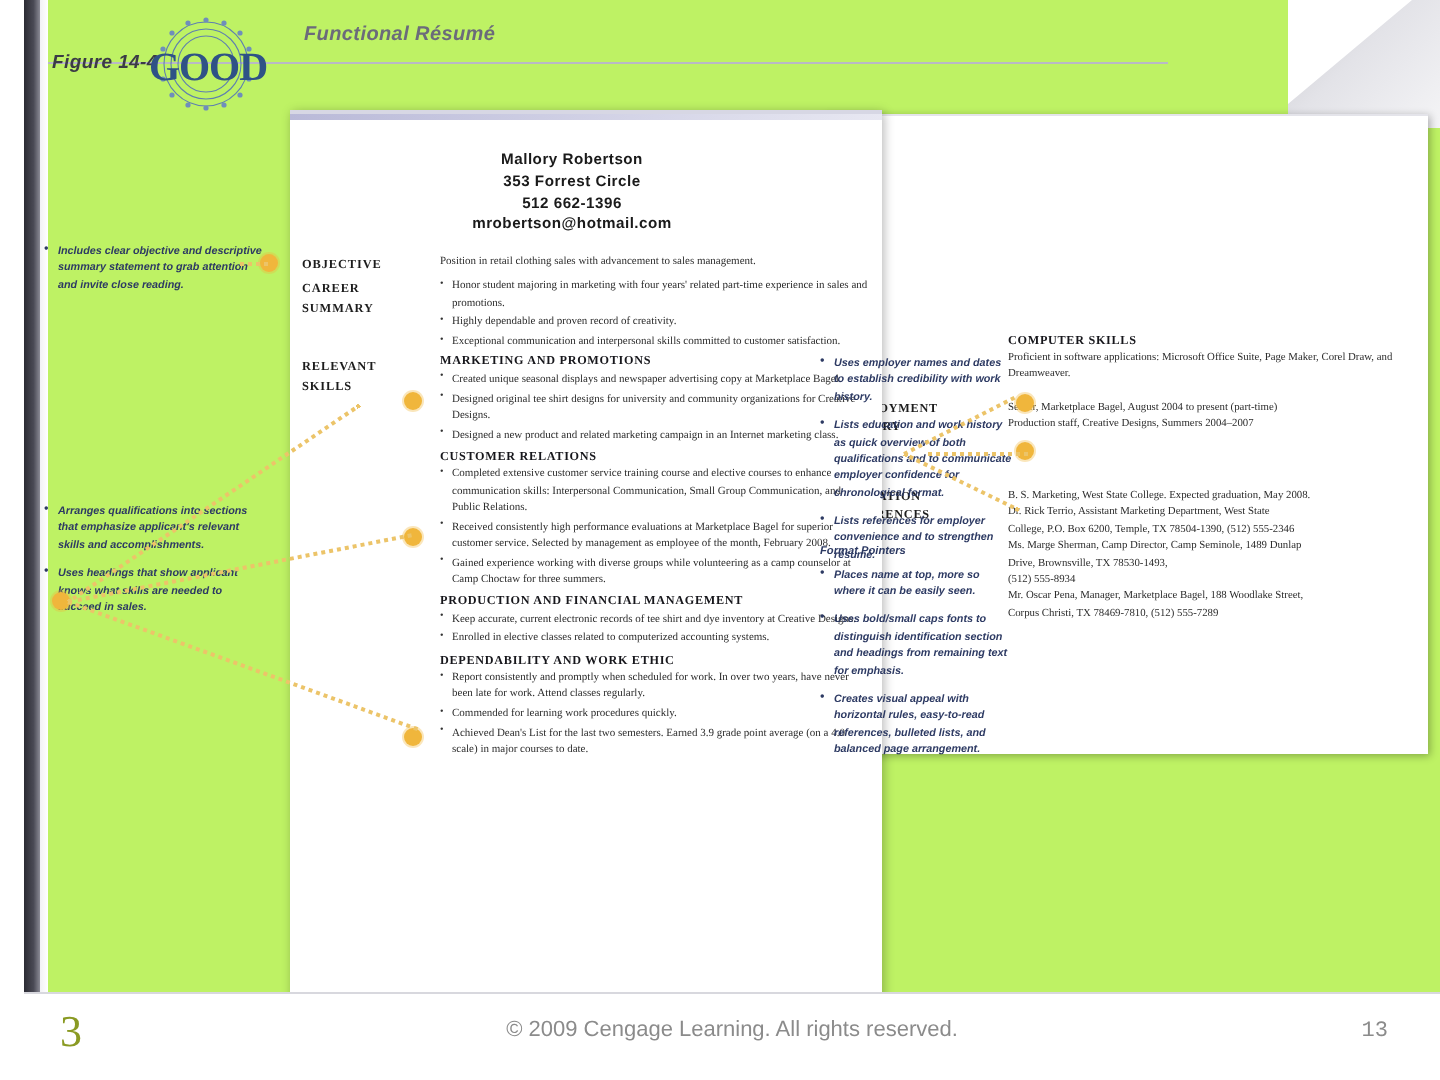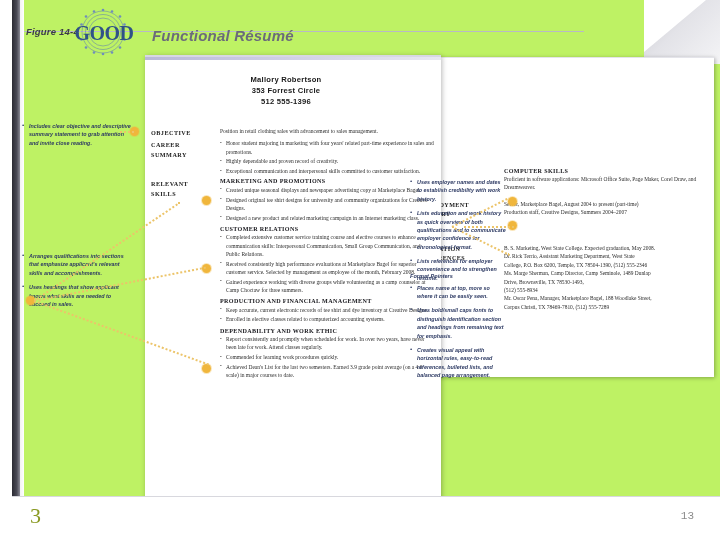--- a/index.html
+++ b/index.html
@@ -51,23 +51,23 @@
     width: 560px; height: 1px;
     background: #b9b9c6;
   }
   .fig-label {
     position: absolute; left: 14px; top: 26px;
     font-family: "Liberation Sans", sans-serif;
     font-size: 9.5px; font-style: italic; font-weight: 600;
     color: #3b3b46; letter-spacing: .2px;
   }
   .fig-caption {
-    position: absolute; left: 140px; top: 27px;
+    position: absolute; left: 140px; top: 12px;
     font-family: "Liberation Sans", sans-serif;
-    font-size: 15px; font-style: italic; font-weight: 600;
+    font-size: 10px; font-style: italic; font-weight: 600;
     color: #6b6b7a; letter-spacing: .2px;
   }
 
   
   .seal {
     position: absolute; left: 62px; top: 6px;
     width: 64px; height: 58px;
   }
 
   
@@ -304,21 +304,22 @@
         <div class="rp-text">Corpus Christi, TX 78469-7810, (512) 555-7289</div>
       </div>
     </div>
   </div>
 
   <div class="page-left">
 
     <div class="resume-id">
       <div>Mallory Robertson</div>
       <div>353 Forrest Circle</div>
-      <div>512 555-1396</div>
+      <div>512 662-1396</div>
+      <div>mrobertson@hotmail.com</div>
     </div>
 
     <div class="resume-body">
 
       <div class="sec-label">OBJECTIVE</div>
       <div class="sec-body">Position in retail clothing sales with advancement to sales management.</div>
 
       <div class="sec-label" style="white-space:pre-line">CAREER SUMMARY</div>
       <div>
         <ul class="rb">
@@ -404,16 +405,17 @@
   <div class="dline" style="left:22px;  top:300px; width:175px; transform:rotate(-11deg);"></div>
   <div class="dline" style="left:22px;  top:300px; width:186px; transform:rotate(20deg);"></div>
 
   <div class="dline" style="left:440px; top:226px; width:62px; transform:rotate(-27deg);"></div>
   <div class="dline" style="left:452px; top:226px; width:50px;"></div>
   <div class="dline" style="left:440px; top:226px; width:64px; transform:rotate(26deg);"></div>
 
   <div class="footer-rule"></div>
   <div class="footer">
     <div class="footer-num">3</div>
+    <div class="footer-copy">© 2009 Cengage Learning. All rights reserved.</div>
     <div class="footer-page">13</div>
   </div>
 
 </div>
 
 </body></html>

